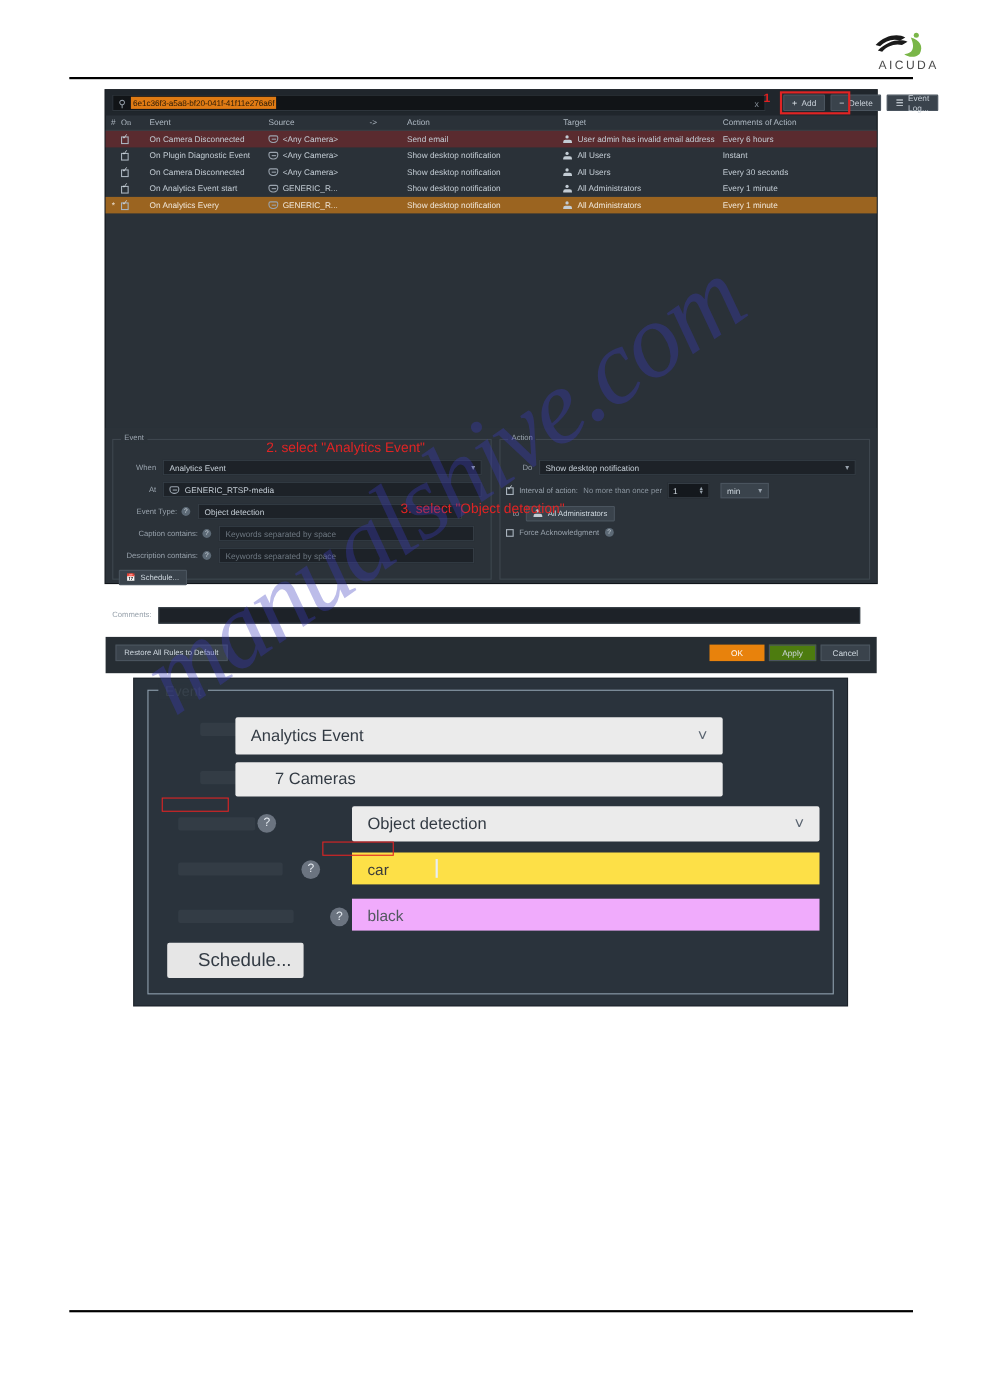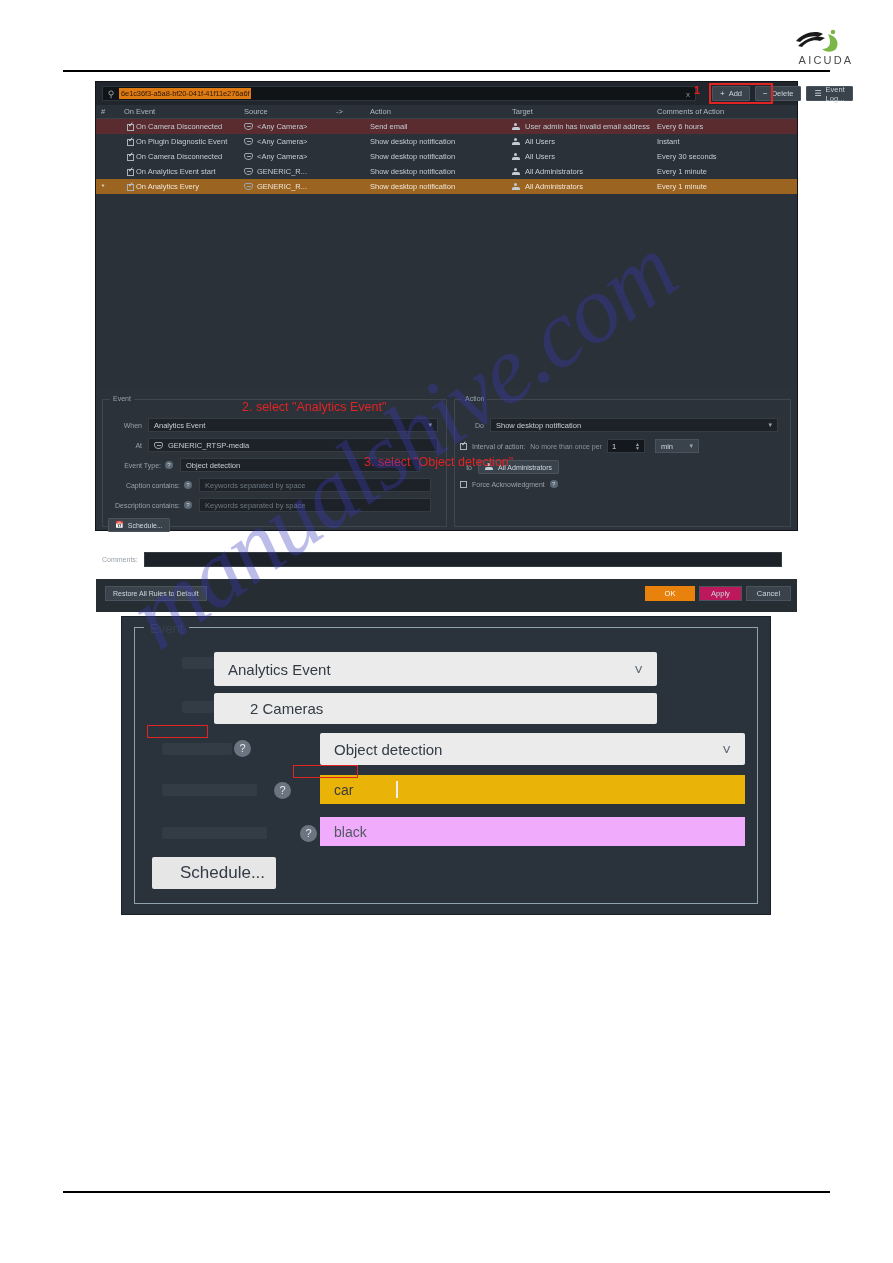--- a/index.html
+++ b/index.html
@@ -66,21 +66,21 @@
   }
 
   
   .s1-table { position:absolute; left:0; top:23px; width:701px; }
   .thead { display:flex; height:14px; align-items:center; color:#aeb8c2;
            font-size:7.5px; border-bottom:1px solid #3a4148; }
   .trow { display:flex; height:15px; align-items:center; font-size:7.5px; color:#c3ccd4; }
   .trow.sel-red { background:#5a2b2f; }
   .trow.sel-orange { background:#9b6420; color:#f0e6d8; }
   .c-num { width:14px; text-align:center; flex:none; }
-  .c-on { width:24px; text-align:right; flex:none; }
+  .c-on { width:24px; text-align:left; flex:none;font-family:Liberation Serif, serif; }
   .c-event { width:110px; flex:none; padding-left:2px; }
   .c-src { width:92px; flex:none; display:flex; align-items:center; gap:4px; }
   .c-arrow { width:34px; flex:none; text-align:left; }
   .c-action { width:102px; flex:none; }
   .c-target { width:145px; flex:none; display:flex; align-items:center; gap:4px;margin-left:40px; }
   .c-interval { flex:1; }
   .cam-ic { width:9px; height:7px; border:1px solid #9aa4ae; border-radius:2px 2px 4px 4px;
             display:inline-block; flex:none; position:relative; }
   .cam-ic::after { content:""; position:absolute; left:2px; top:2px; width:4px; height:1px;
                    background:#9aa4ae; }
@@ -127,21 +127,21 @@
   .comments-row { position:absolute; left:6px; top:470px; display:flex; align-items:center; gap:6px; }
   .comments-fld { width:638px; height:15px; background:#1d2228; border:1px solid #343c44; }
 
   .s1-footer { position:absolute; left:0; top:497px; width:701px; height:33px;
                background:#262d33;padding-left:28px; }
   .btn-restore { position:absolute; left:9px; top:7px; height:15px; background:#3a434c;
                  border:1px solid #4a545e; color:#cfd8df; font-size:7px;
                  display:flex; align-items:center; padding:0 7px; }
   .btn-ok { position:absolute; left:549px; top:7px; width:50px; height:15px; background:#e8820c;
             color:#fff; font-size:7.5px; display:flex; align-items:center; justify-content:center; }
-  .btn-apply { position:absolute; left:603px; top:7px; width:43px; height:15px; background:#be185d;
+  .btn-apply { position:absolute; left:603px; top:7px; width:43px; height:15px; background:#4d7c0f;
                border:1px solid #4a545e; color:#cfd8df; font-size:7.5px;
                display:flex; align-items:center; justify-content:center; }
   .btn-cancel { position:absolute; left:650px; top:7px; width:45px; height:15px; background:#3a434c;
                 border:1px solid #4a545e; color:#cfd8df; font-size:7.5px;
                 display:flex; align-items:center; justify-content:center; }
 
   .spin { width:38px; height:14px; background:#14181d; border:1px solid #343c44;
           display:flex; align-items:center; padding:0 4px; font-size:7.5px; color:#d5dde4; }
   .spin .arrows { margin-left:auto; font-size:5px; line-height:4px; color:#9aa4ae; text-align:center; }
   .unit { width:44px; height:14px; background:#3a434c; border:1px solid #4a545e;
@@ -156,21 +156,21 @@
             border:1px solid #8fa0ae; }
   .s2-grplabel { position:absolute; left:22px; top:4px; font-size:13px; color:#38424c;
                  background:#2a333c; padding:0 6px; }
   .s2-field {
     position:absolute; background:#ebebeb; color:#333b44;
     display:flex; align-items:center; font-size:15px; padding:0 14px;
     border-radius:2px;
   }
   .s2-field .cv { margin-left:auto; font-size:15px; color:#5a6470; }
   .s2-dark {
-    position:absolute; background:#eab308; display:flex; align-items:center;
+    position:absolute; background:#fde047; display:flex; align-items:center;
     font-size:14px; padding:0 14px; color:#3b3b3b;
   }
   .s2-dark.row2 { background:#f0abfc; color:#51585f; }
   .s2-q { position:absolute; width:17px; height:17px; border-radius:50%;
           background:#6b7480; color:#e2e8ee; font-size:11px; line-height:17px;
           text-align:center; }
   .s2-sched {
     position:absolute; left:152px; top:857px; width:124px; height:32px;
     background:#e6e6e6; color:#333b44; font-size:17px;
     display:flex; align-items:center; padding-left:28px; border-radius:2px;
@@ -435,21 +435,21 @@
   <div class="s2-ghost" style="left:40px; top:126px; width:70px; height:12px;"></div>
   <div class="s2-ghost" style="left:40px; top:167px; width:95px; height:12px;"></div>
   <div class="s2-ghost" style="left:40px; top:210px; width:105px; height:12px;"></div>
 
   <div class="s2-field" style="left:92px; top:35px; width:443px; height:34px;">
     <span>Analytics Event</span>
     <span class="cv">˅</span>
   </div>
 
   <div class="s2-field" style="left:92px; top:76px; width:443px; height:31px; padding-left:36px;">
-    <span>2 Cameras</span>
+    <span>7 Cameras</span>
   </div>
 
   <div class="s2-q" style="left:112px; top:123px;">?</div>
   <div class="s2-field" style="left:198px; top:116px; width:425px; height:32px;">
     <span>Object detection</span>
     <span class="cv">˅</span>
   </div>
 
   <div class="s2-q" style="left:152px; top:165px;">?</div>
   <div class="s2-dark" style="left:198px; top:158px; width:425px; height:29px;">

